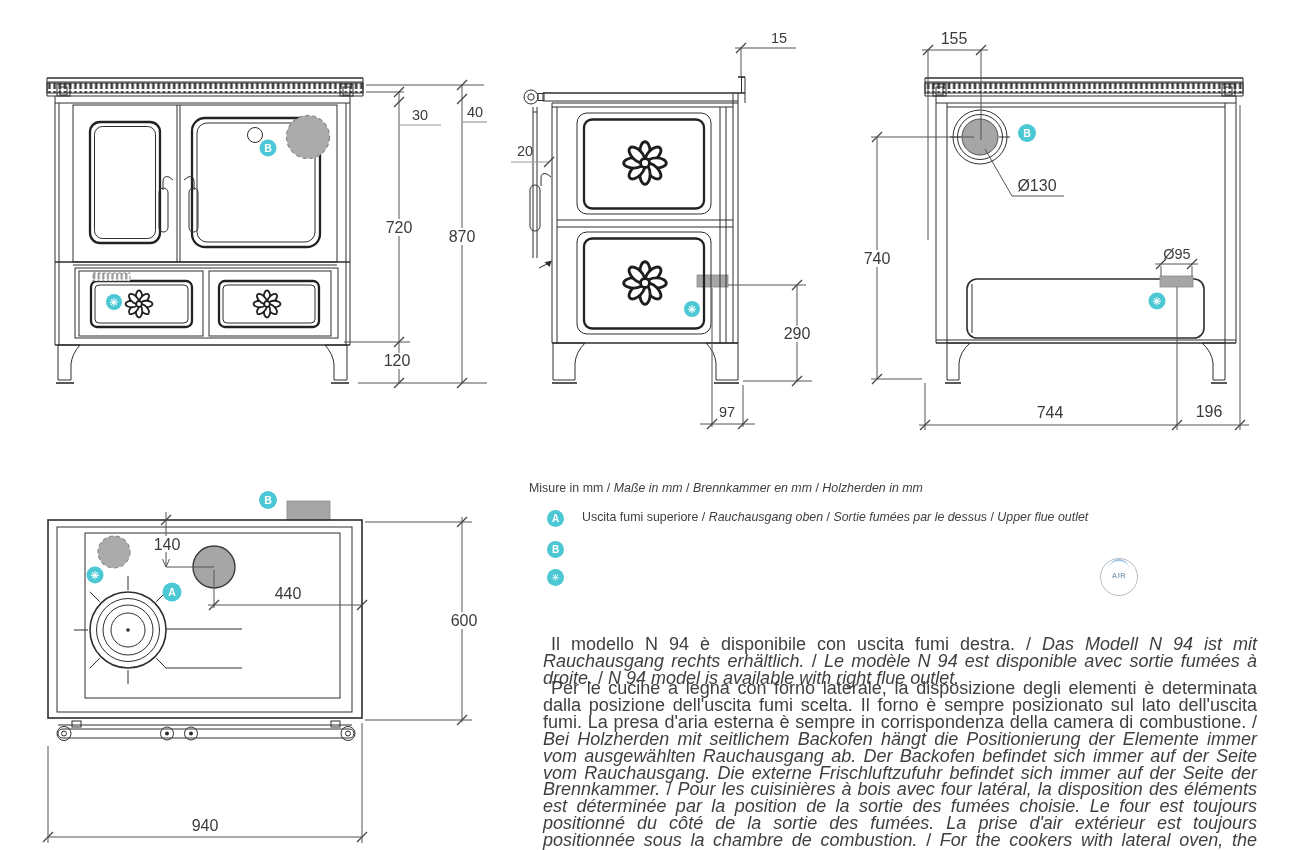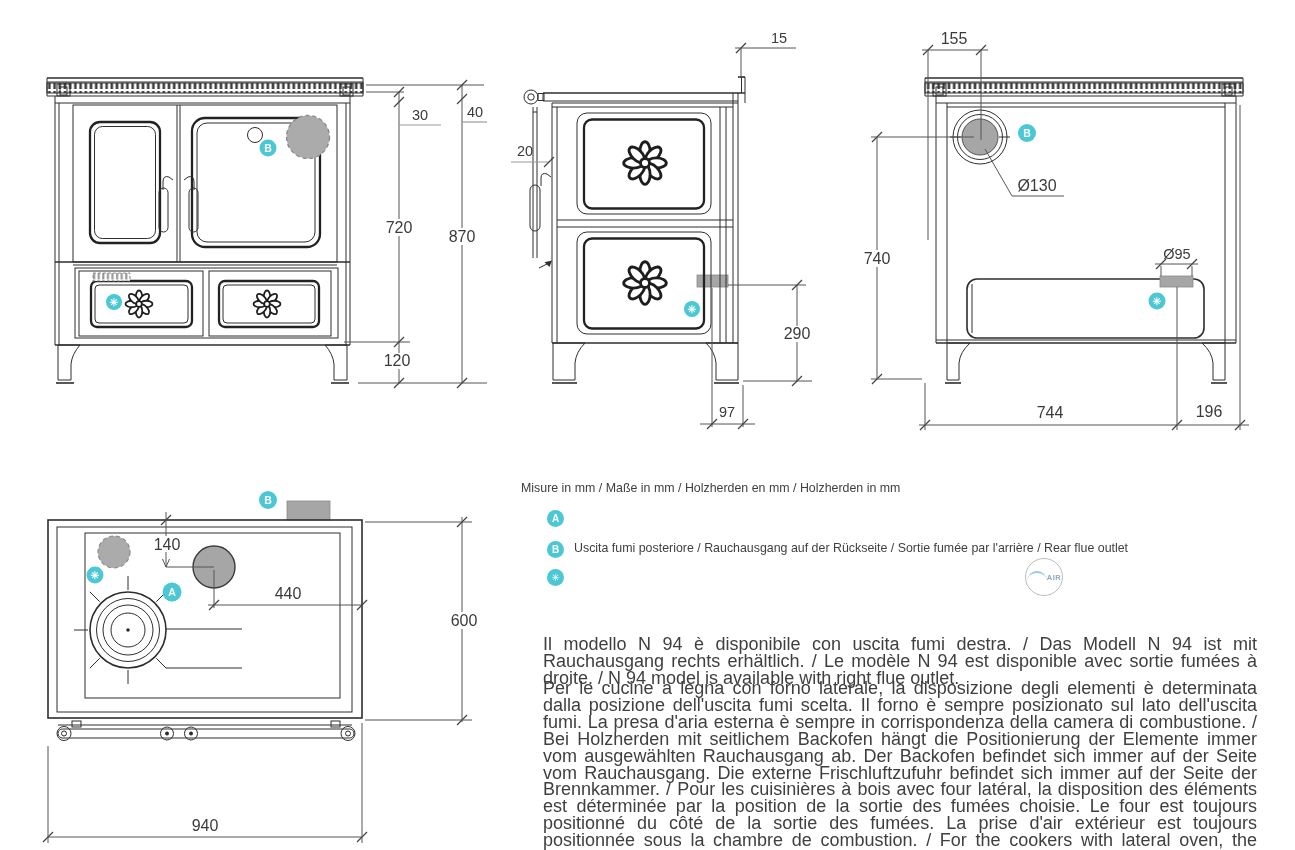--- a/index.html
+++ b/index.html
@@ -17,25 +17,25 @@
   svg .dimtxt-sm{font:14.5px "Liberation Sans",sans-serif;fill:#3b3b3b;}
   svg .badge-circle{fill:#4cc7d4;stroke:none;}
   svg .badge-txt{font:bold 10.5px "Liberation Sans",sans-serif;fill:#fff;text-anchor:middle;}
   svg .whitebg{fill:#fff;stroke:none;}
   .textcol{position:absolute;left:521px;width:714px;}
   .units-line{font-size:12.4px;}
   .legend-row{position:absolute;display:flex;align-items:flex-start;font-size:12.4px;}
   .badge{width:17px;height:17px;border-radius:50%;background:#4cc7d4;color:#fff;
          font-weight:bold;font-size:10px;display:flex;align-items:center;justify-content:center;
          flex:0 0 17px;margin-right:10px;line-height:17px;}
-  .it{font-style:normal;}
-  .xl{}
+  .it{font-style:normal;margin-left:8px;}
+  .xl{font-style:italic;}
   .para{position:absolute;left:543px;width:714px;font-size:18px;line-height:16.9px;text-align:justify;}
-  .air-logo{position:absolute;left:1025px;top:558px;width:36px;height:36px;border:1.4px solid #b9bec4;
-            border-radius:50%;display:flex;align-items:center;justify-content:center;}
+  .air-logo{position:absolute;left:1100px;top:558px;width:36px;height:36px;border:1.4px solid #b9bec4;
+            border-radius:50%;display:flex;flex-direction:column;align-items:center;justify-content:flex-start;}
   .air-logo .squiggle{width:20px;height:10px;border-top:2px solid #9fc4e0;border-radius:60% 60% 0 0/100% 100% 0 0;margin-bottom:1px;}
   .air-logo .air-word{font-size:7.5px;font-weight:bold;color:#8fa8bd;letter-spacing:0.5px;line-height:7px;}
 </style>
 </head>
 <body>
 
 <div id="stage">
 
 <svg width="1295" height="850" viewBox="0 0 1295 850">
   <defs>
@@ -359,32 +359,32 @@
     <line x1="48" y1="837" x2="362" y2="837" class="dim"></line>
     <line x1="43" y1="842" x2="53" y2="832" class="tick"></line>
     <line x1="357" y1="842" x2="367" y2="832" class="tick"></line>
     <line x1="48" y1="746" x2="48" y2="843" class="dim"></line>
     <line x1="362" y1="723" x2="362" y2="843" class="dim"></line>
     <text x="205" y="831" text-anchor="middle" class="dimtxt">940</text>
   </g>
 </svg>
 
 <div class="textcol units-line" style="top:481px;">
-  <span class="it">Misure in mm</span><span> / </span><span class="xl">Maße in mm</span><span> / </span><span class="xl">Holzherden en mm</span><span> / </span><span class="xl">Holzherden in mm</span>
+  <span class="it">Misure in mm</span><span> / </span><span class="xl">Maße in mm</span><span> / </span><span class="xl">Brennkammer en mm</span><span> / </span><span class="xl">Holzherden in mm</span>
 </div>
 
 <div class="legend-row" style="left:547px;top:510px;">
   <div class="badge">A</div>
+  <div>
+    <span class="it">Uscita fumi superiore</span><span> / </span><span class="xl">Rauchausgang oben</span><span> / </span><span class="xl">Sortie fumées par le dessus</span><span> / </span><span class="xl">Upper flue outlet</span>
+  </div>
 </div>
 
 <div class="legend-row" style="left:547px;top:541px;">
   <div class="badge">B</div>
-  <div>
-    <span class="it">Uscita fumi posteriore</span><span> / </span><span class="xl">Rauchausgang auf der Rückseite</span><span> / </span><span class="xl">Sortie fumée par l'arrière</span><span> / </span><span class="xl">Rear flue outlet</span>
-  </div>
 </div>
 
 <div class="legend-row" style="left:547px;top:569px;">
   <div class="badge">✳</div>
 </div>
 
 <div class="air-logo">
   <div class="squiggle"></div>
   <div class="air-word">AIR</div>
 </div>

